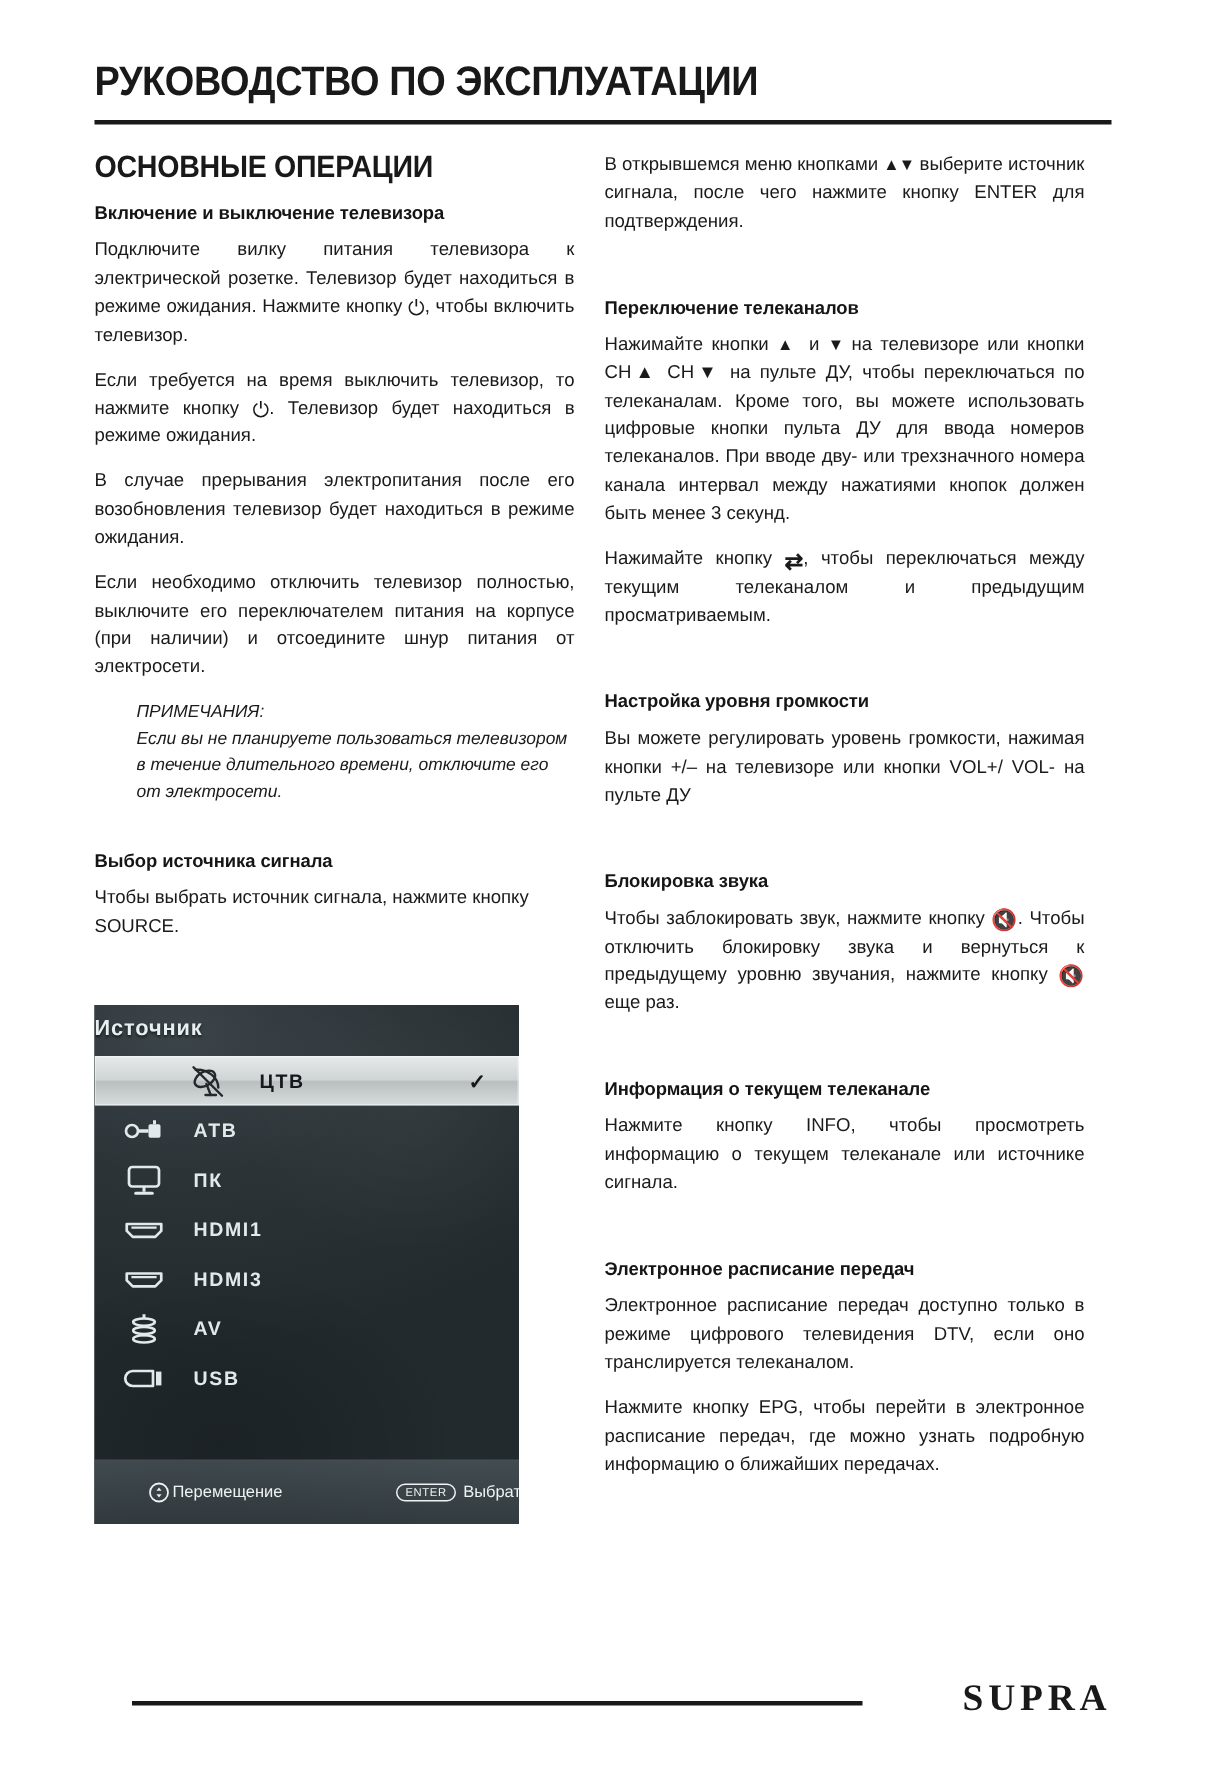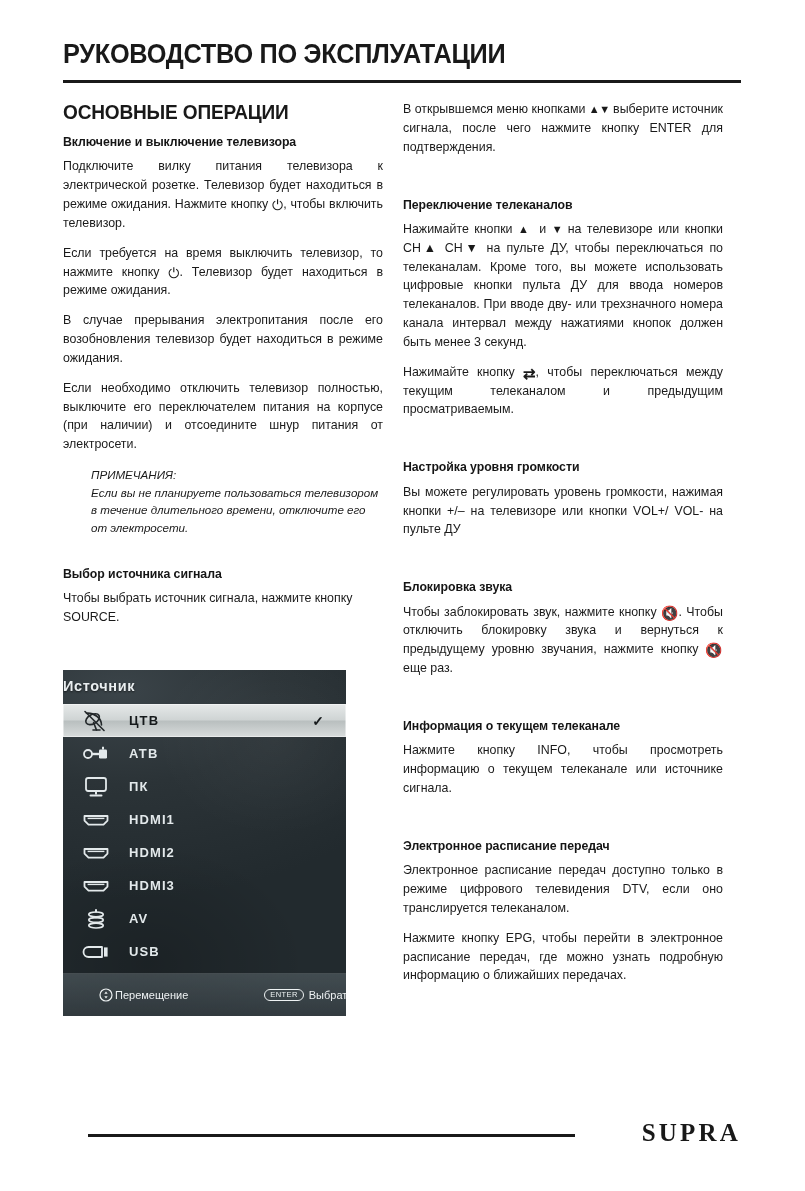--- a/index.html
+++ b/index.html
@@ -160,20 +160,21 @@
     position: relative;
     height: 33px;
     display: flex;
     align-items: center;
     color: #e3e9eb;
   }
   .osd-row.selected {
     background: linear-gradient(180deg, #e6e9e9 0%, #cfd4d4 48%, #b9bfbf 52%, #d8dcdc 100%);
     color: #15191b;
     box-shadow: inset 0 0 0 1px rgba(255,255,255,0.45);
+    padding-left: 44px;
   }
   .osd-icon {
     width: 66px;
     display: flex;
     align-items: center;
     justify-content: center;
     flex: 0 0 66px;
   }
   .osd-label {
     font-size: 13px;
@@ -324,29 +325,20 @@
       <div class="osd-row">
         <span class="osd-icon">
           <svg width="28" height="16" viewBox="0 0 28 16" fill="none" stroke="#e3e9eb" stroke-width="1.8">
             <path d="M2.5 4 L25.5 4 L25.5 8.6 L21.5 12.6 L6.5 12.6 L2.5 8.6 Z" stroke-linejoin="round"></path>
             <path d="M5.6 6.4 L22.4 6.4" stroke-width="1.4"></path>
           </svg>
         </span>
         <span class="osd-label">HDMI1</span>
       </div>
 
-      <div class="osd-row">
-        <span class="osd-icon">
-          <svg width="28" height="16" viewBox="0 0 28 16" fill="none" stroke="#e3e9eb" stroke-width="1.8">
-            <path d="M2.5 4 L25.5 4 L25.5 8.6 L21.5 12.6 L6.5 12.6 L2.5 8.6 Z" stroke-linejoin="round"></path>
-            <path d="M5.6 6.4 L22.4 6.4" stroke-width="1.4"></path>
-          </svg>
-        </span>
-        <span class="osd-label">HDMI2</span>
-      </div>
 
       <div class="osd-row">
         <span class="osd-icon">
           <svg width="28" height="16" viewBox="0 0 28 16" fill="none" stroke="#e3e9eb" stroke-width="1.8">
             <path d="M2.5 4 L25.5 4 L25.5 8.6 L21.5 12.6 L6.5 12.6 L2.5 8.6 Z" stroke-linejoin="round"></path>
             <path d="M5.6 6.4 L22.4 6.4" stroke-width="1.4"></path>
           </svg>
         </span>
         <span class="osd-label">HDMI3</span>
       </div>

